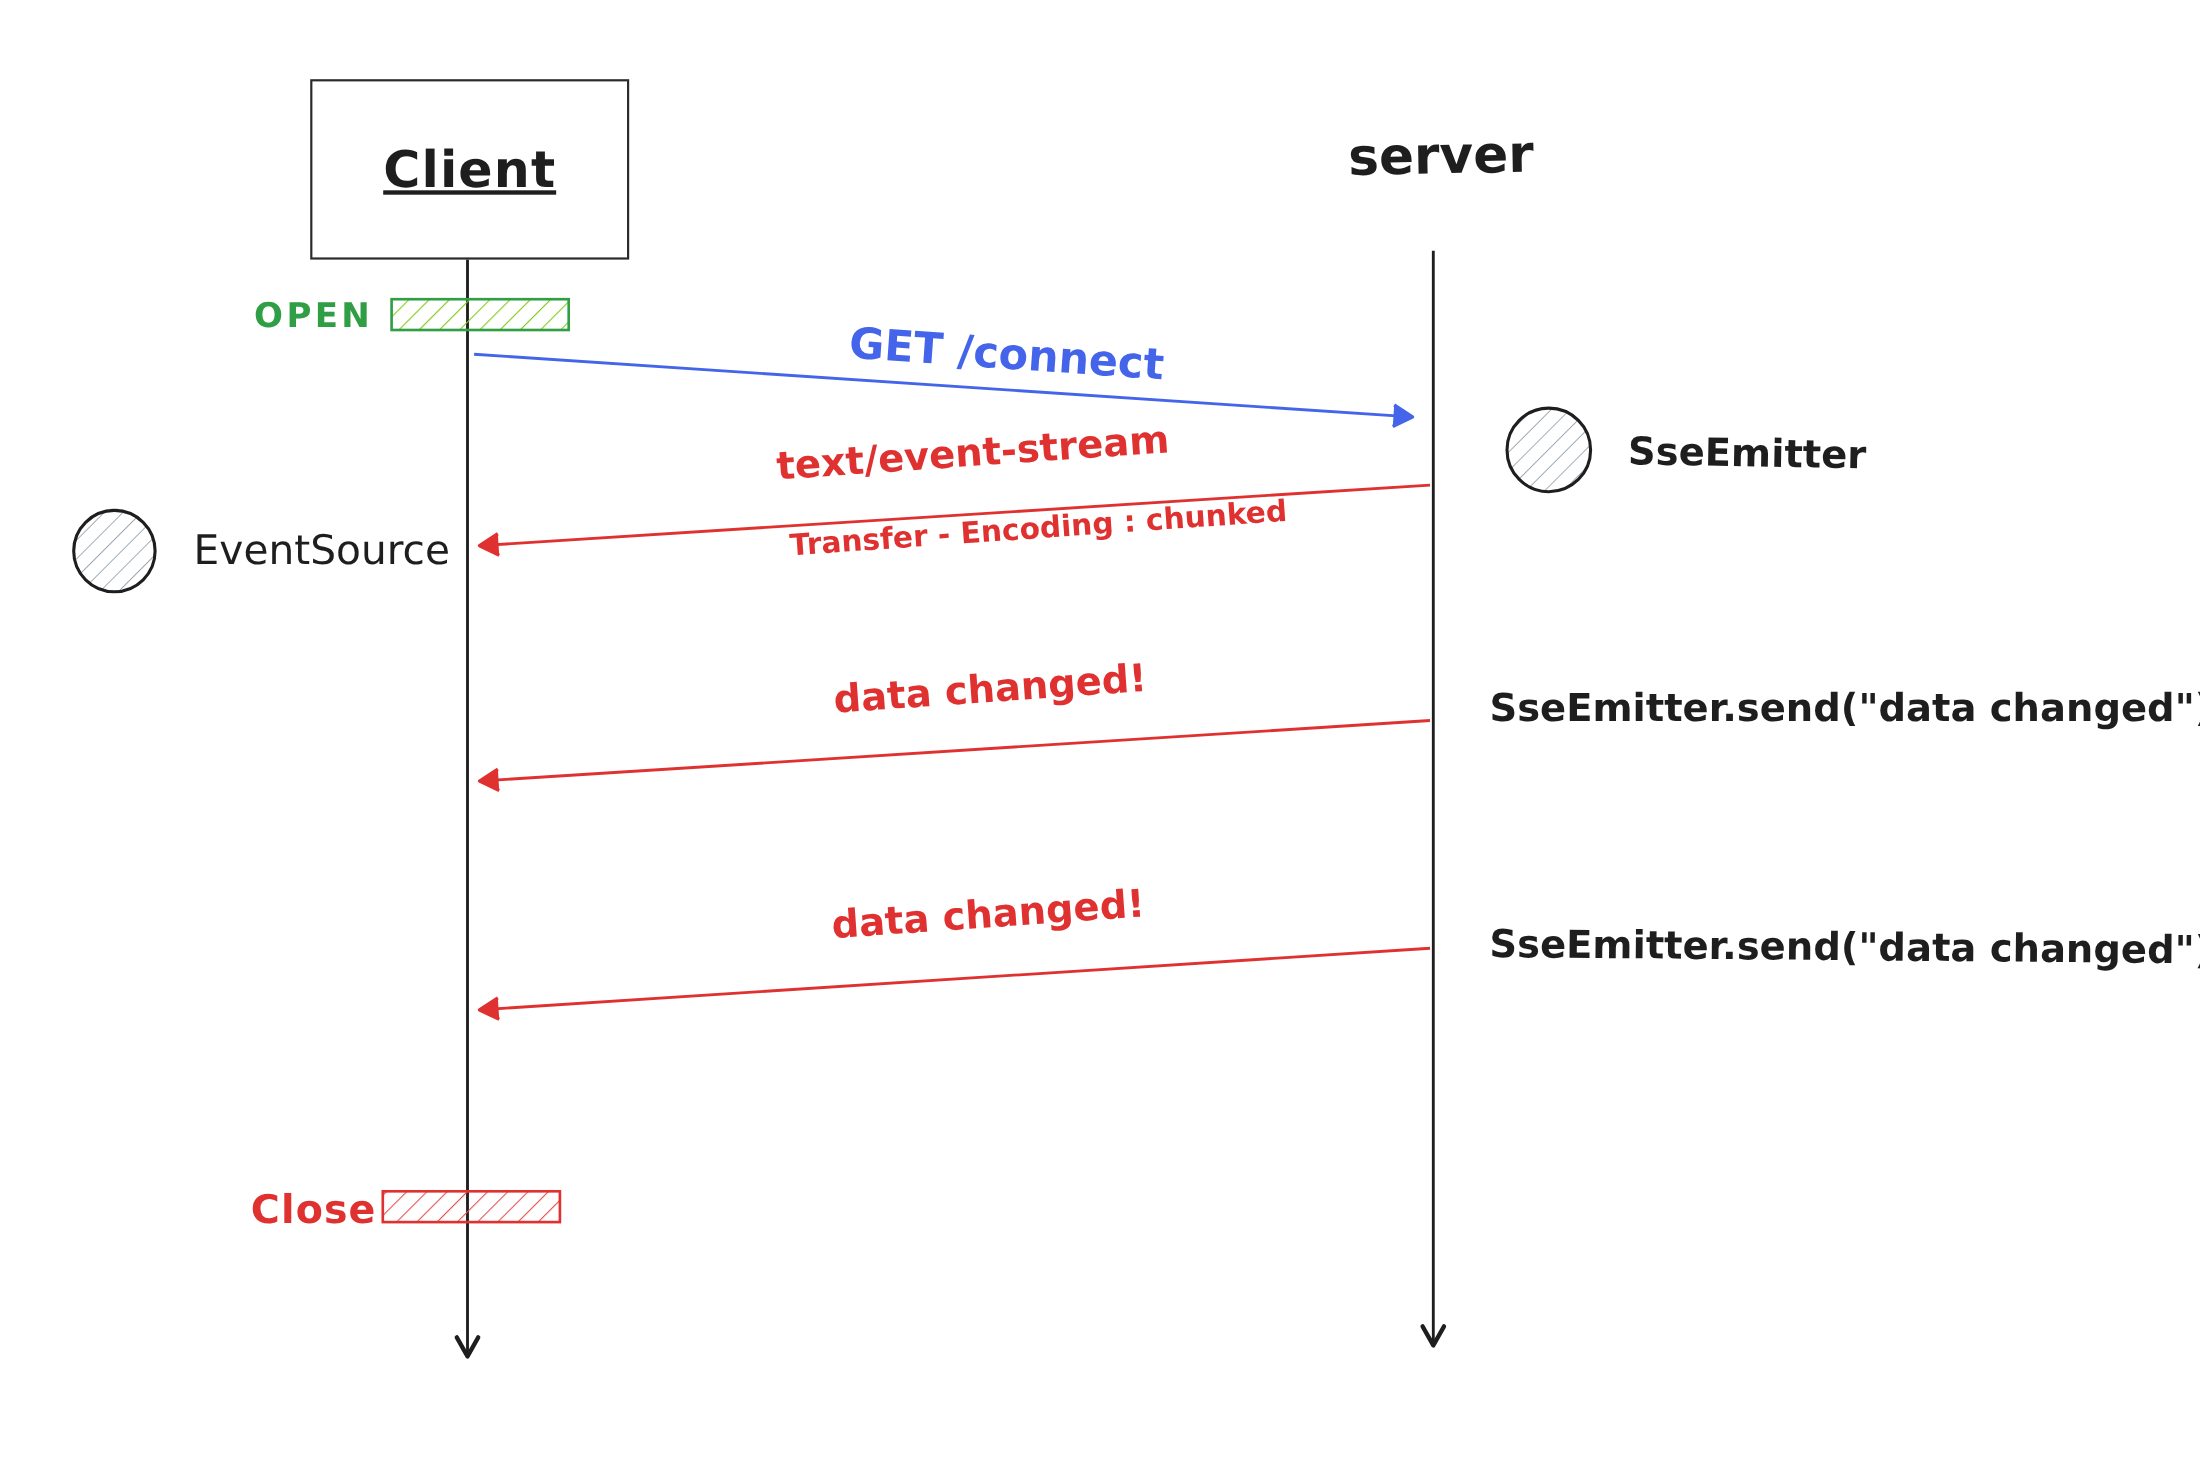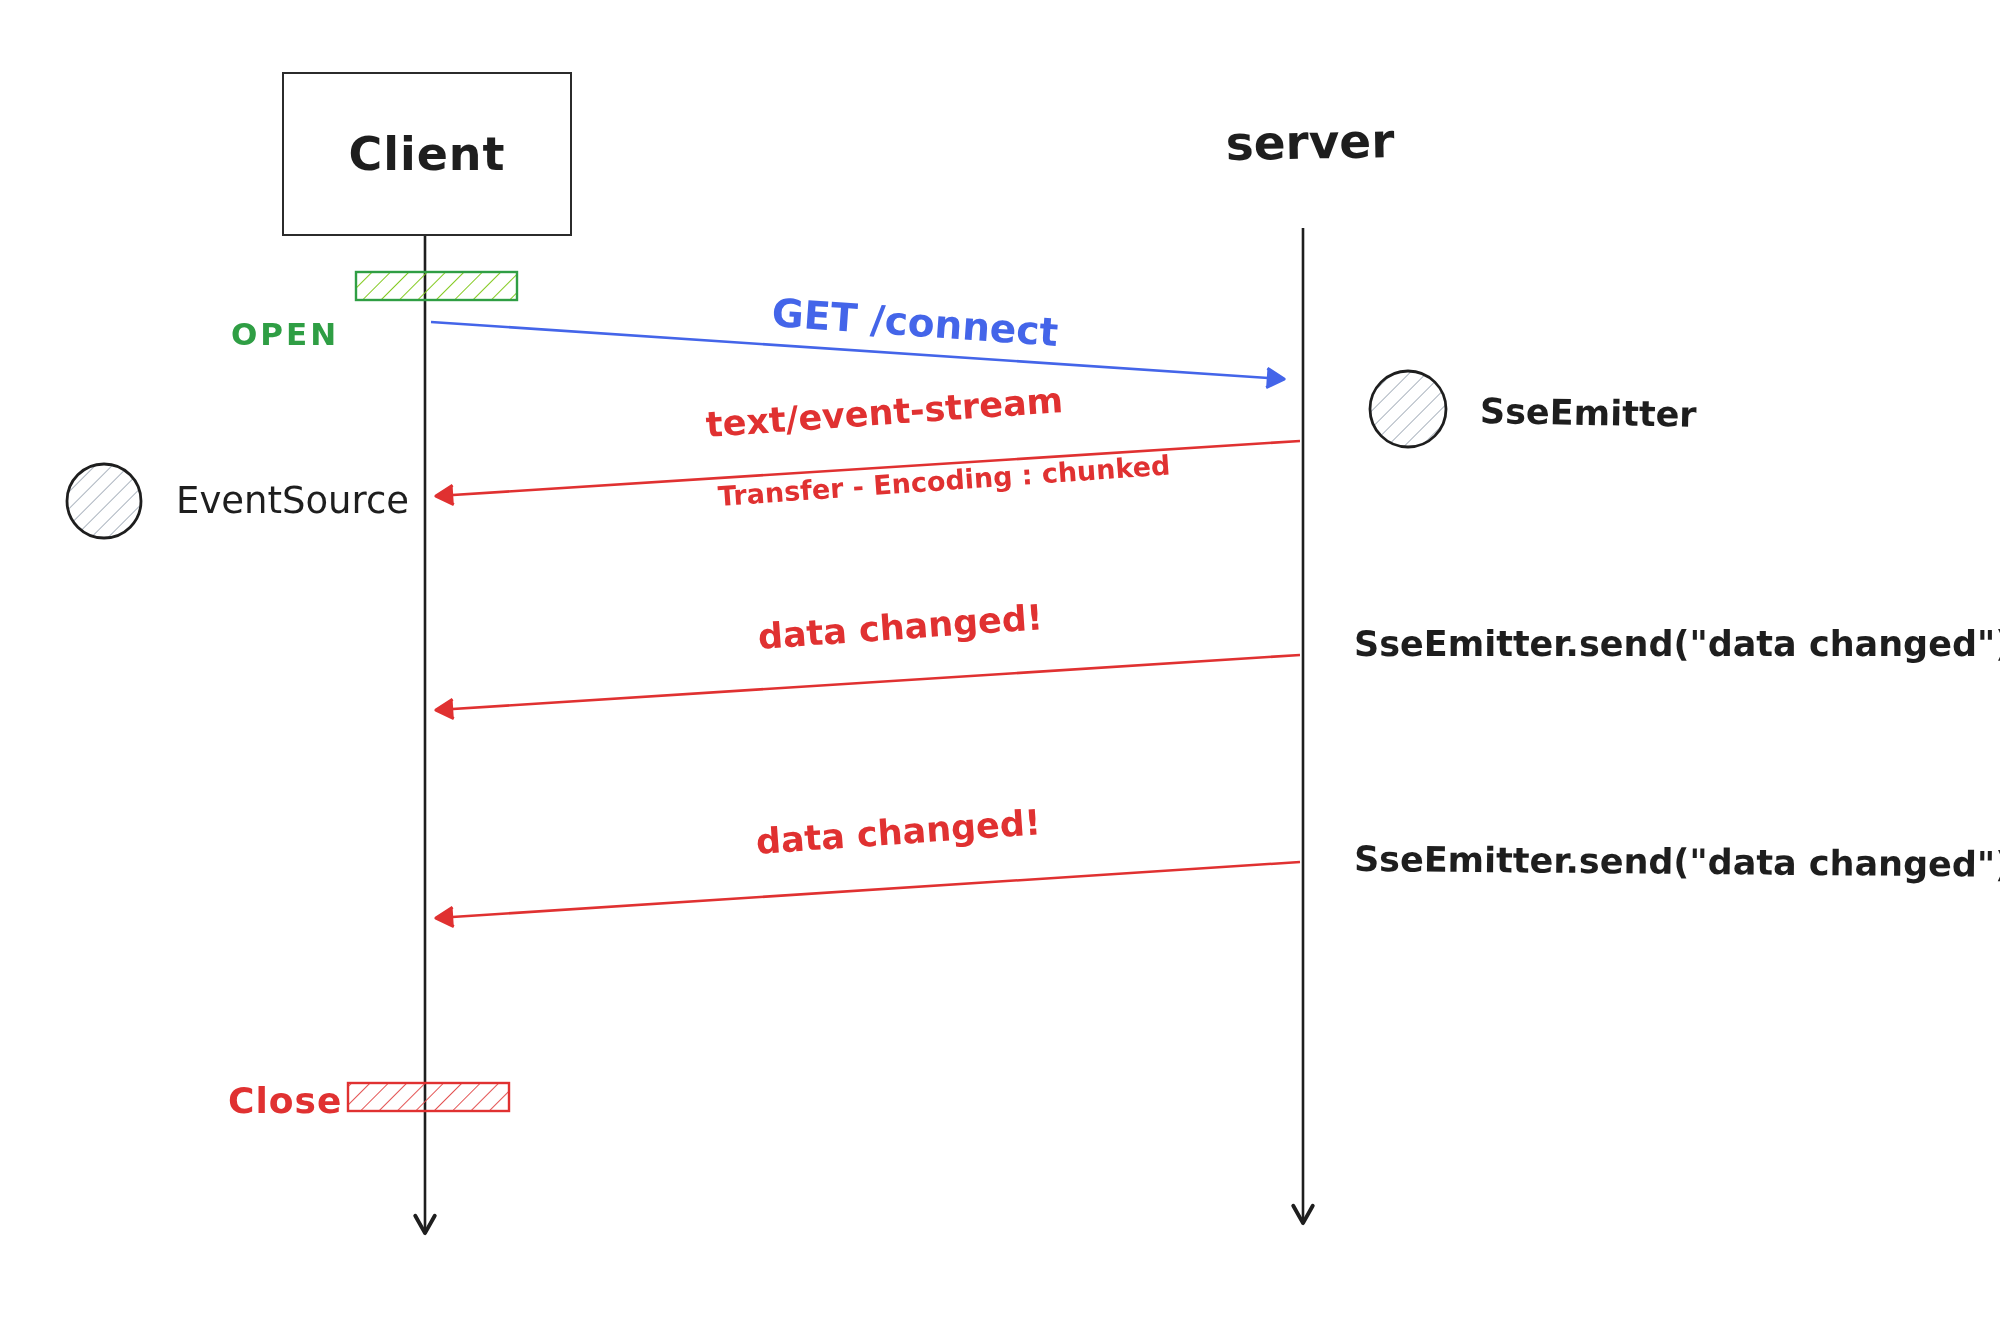--- a/index.html
+++ b/index.html
@@ -29,30 +29,31 @@
     left: 282px; top: 72px;
     width: 286px; height: 160px;
     border: 2px solid #2b2b2b;
     background: #ffffff;
     display: flex;
     align-items: center;
     justify-content: center;
     font-size: 46px;
     font-weight: 700;
     letter-spacing: 1px;
+    text-decoration: underline;
   }
   .server-title {
     left: 1225px; top: 118px;
     width: 170px;
     text-align: center;
     font-size: 47px;
     font-weight: 700;
     transform: rotate(-1deg);
   }
-  .open-label   { left: 231px;  top: 270px;  font-size: 31px; color: #2f9e44; letter-spacing: 3px; margin-top: 47px; }
+  .open-label   { left: 231px;  top: 270px;  font-size: 31px; color: #2f9e44; letter-spacing: 3px; }
   .close-label  { left: 228px;  top: 1081px; font-size: 36px; color: #e03131; letter-spacing: 1px; }
   .msg-blue     { left: 772px;  top: 292px;  font-size: 39px; color: #4465e9; transform: rotate(4deg); }
   .msg-red-1    { left: 706px;  top: 406px;  font-size: 35px; color: #e03131; transform: rotate(-4deg); }
   .msg-red-1b   { left: 718px;  top: 482px;  font-size: 27px; color: #e03131; transform: rotate(-4deg); }
   .msg-red-2    { left: 758px;  top: 618px;  font-size: 35px; color: #e03131; transform: rotate(-4deg); }
   .msg-red-3    { left: 756px;  top: 823px;  font-size: 35px; color: #e03131; transform: rotate(-4deg); }
   .eventsource-label { left: 176px;  top: 481px; font-size: 37px; font-weight: 400; }
   .sseemitter-label  { left: 1480px; top: 392px; font-size: 35px; font-weight: 700; transform: rotate(1deg); }
   .send-label-1 { left: 1354px; top: 625px; font-size: 35px; font-weight: 700; }
   .send-label-2 { left: 1354px; top: 840px; font-size: 35px; font-weight: 700; transform: rotate(0.5deg); }

